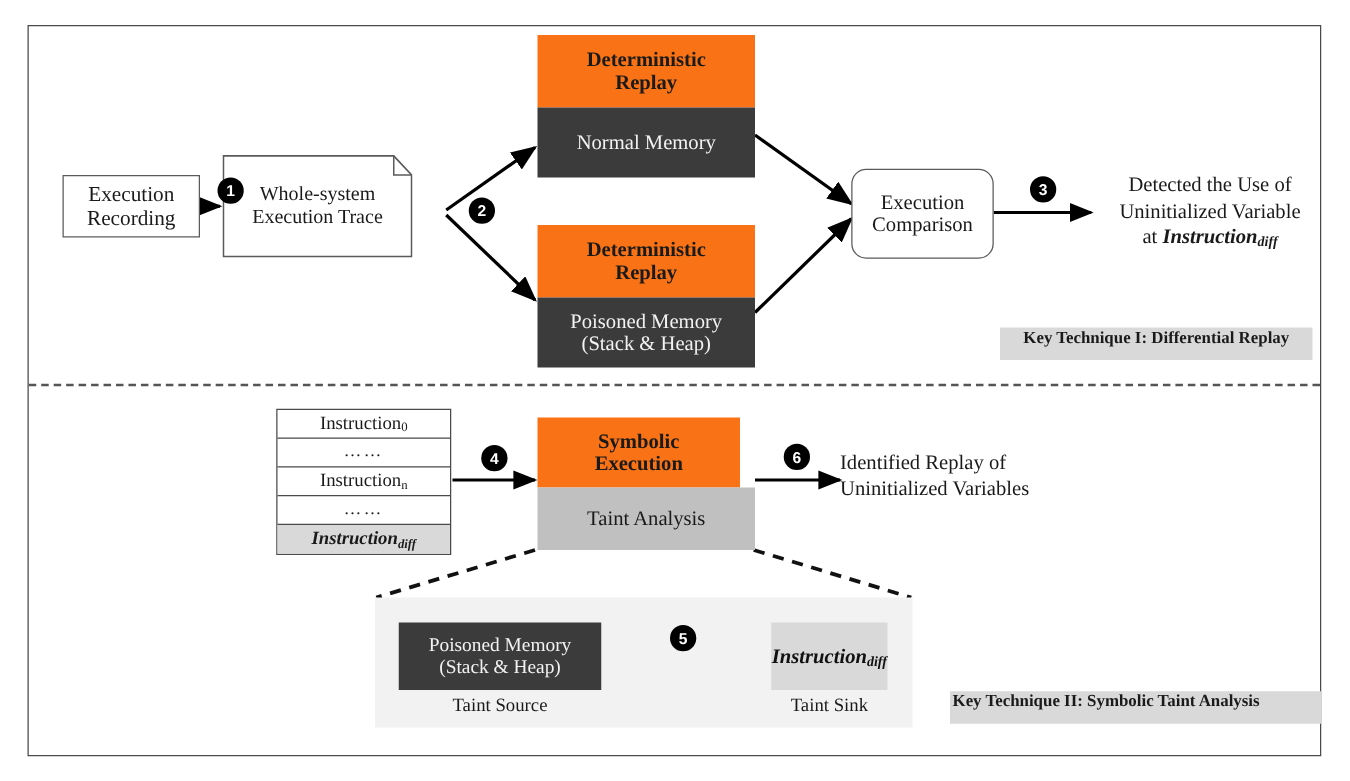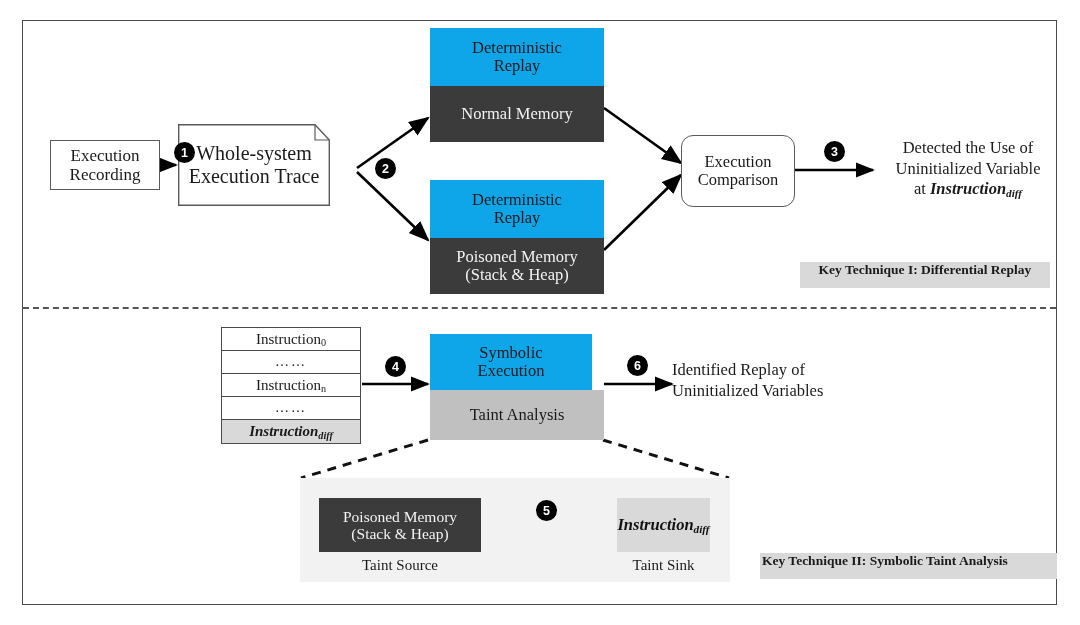--- a/index.html
+++ b/index.html
@@ -19,40 +19,40 @@
   }
   .divider{
     position:absolute;left:23px;top:307px;width:1033px;height:0;
     border-top:2px dashed #555;
   }
 
   
   .box{position:absolute;box-sizing:border-box;display:flex;align-items:center;
        justify-content:center;text-align:center;line-height:1.12;}
   .box-white{background:#ffffff;border:1.3px solid #5a5a5a;}
-  .box-light{background:#0ea5e9;}
+  .box-light{background:#f97316;font-weight:bold;}
   .box-mid{background:#c0c0c0;}
   .box-dark{background:#3b3b3b;color:#f2f2f2;}
   .box-sink{background:#d9d9d9;color:#111;}
 
   .t17{font-size:17px;}
   .t16{font-size:16.5px;}
   .t155{font-size:15.5px;}
   .t15{font-size:15px;}
 
   
   .trace-box{
     position:absolute;left:178px;top:124px;width:152px;height:82px;
     background:#ffffff;
   }
   .trace-box .fold-svg{position:absolute;left:0;top:0;}
   .trace-box .trace-label{
     position:absolute;left:0;top:0;width:152px;height:82px;
     display:flex;align-items:center;justify-content:center;text-align:center;
-    font-size:20px;line-height:1.15;
+    font-size:16px;line-height:1.15;
   }
 
   
   .rounded{border-radius:12px;}
 
   
   .instr-table{position:absolute;left:221px;top:327px;width:140px;
                border:1.3px solid #4a4a4a;box-sizing:border-box;background:#fff;}
   .instr-row{height:23px;display:flex;align-items:center;justify-content:center;
              border-bottom:1.2px solid #4a4a4a;font-size:15px;box-sizing:border-box;}

